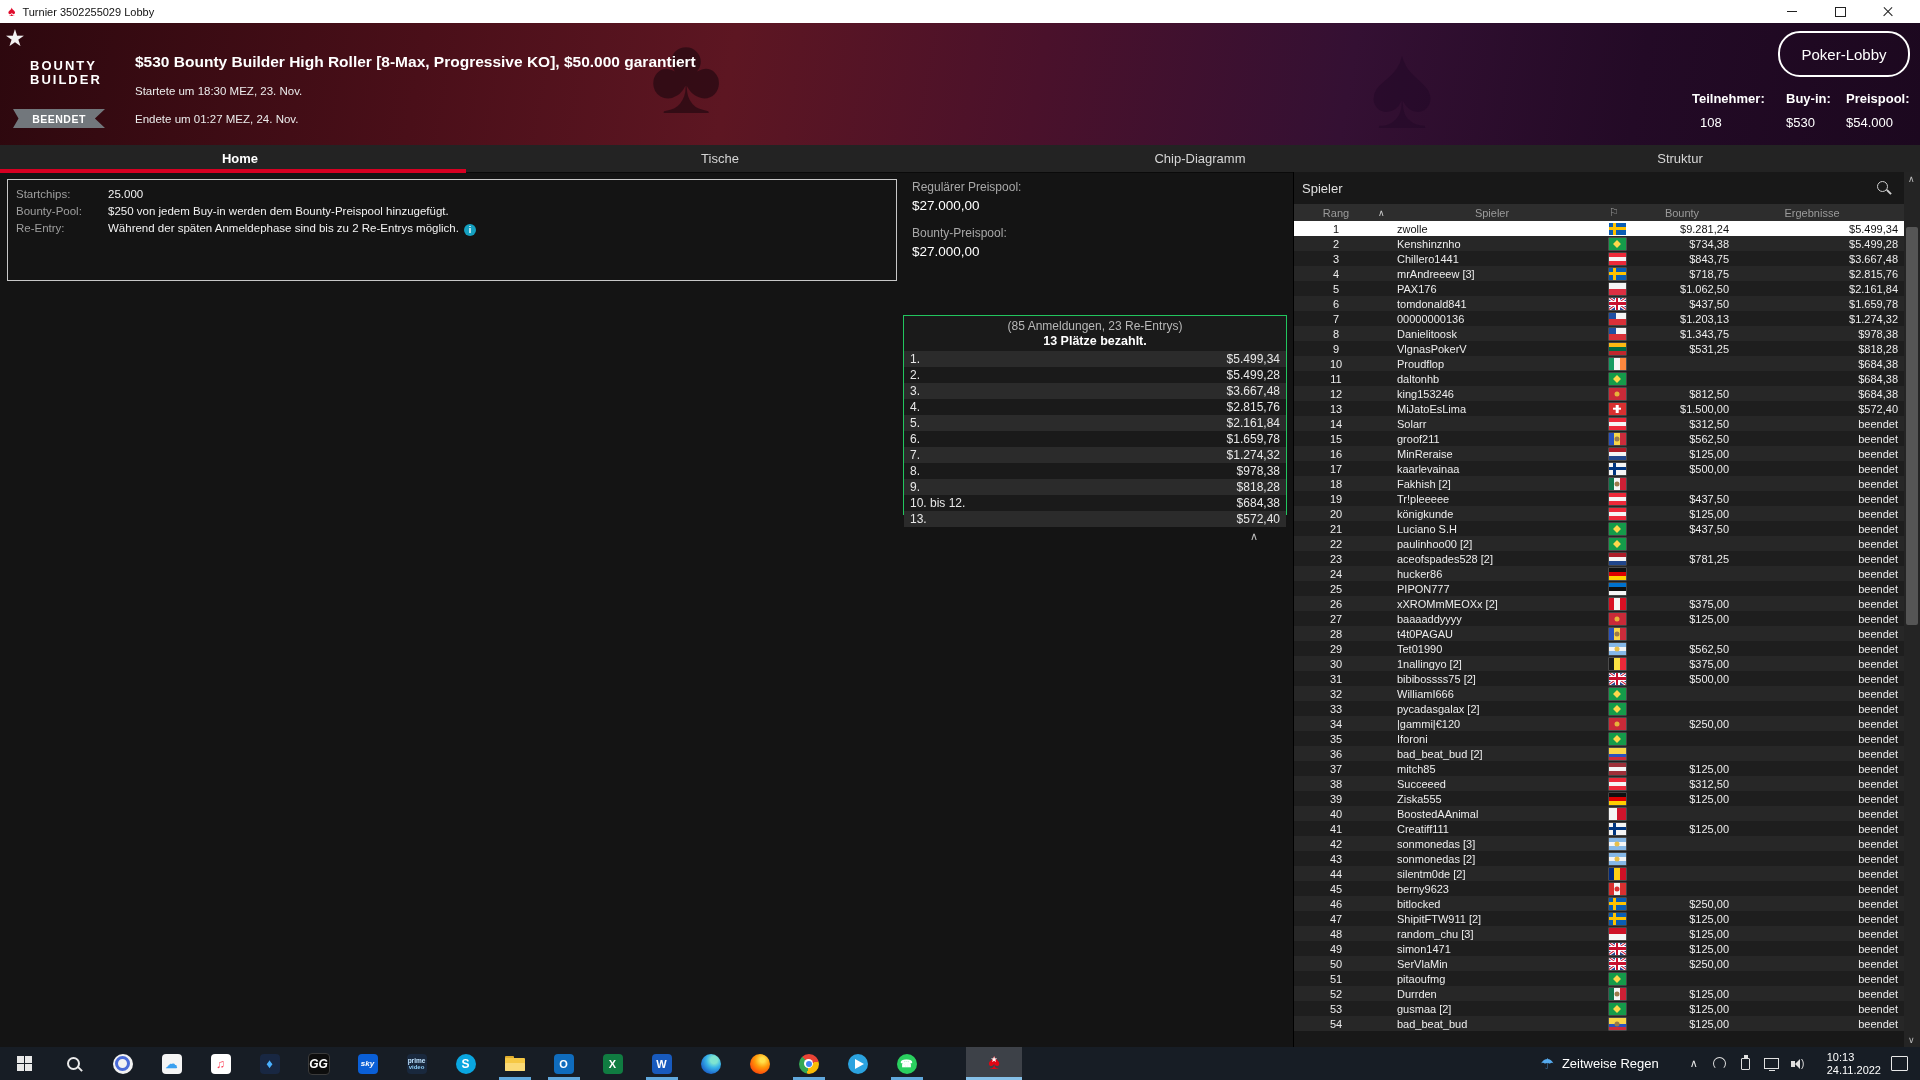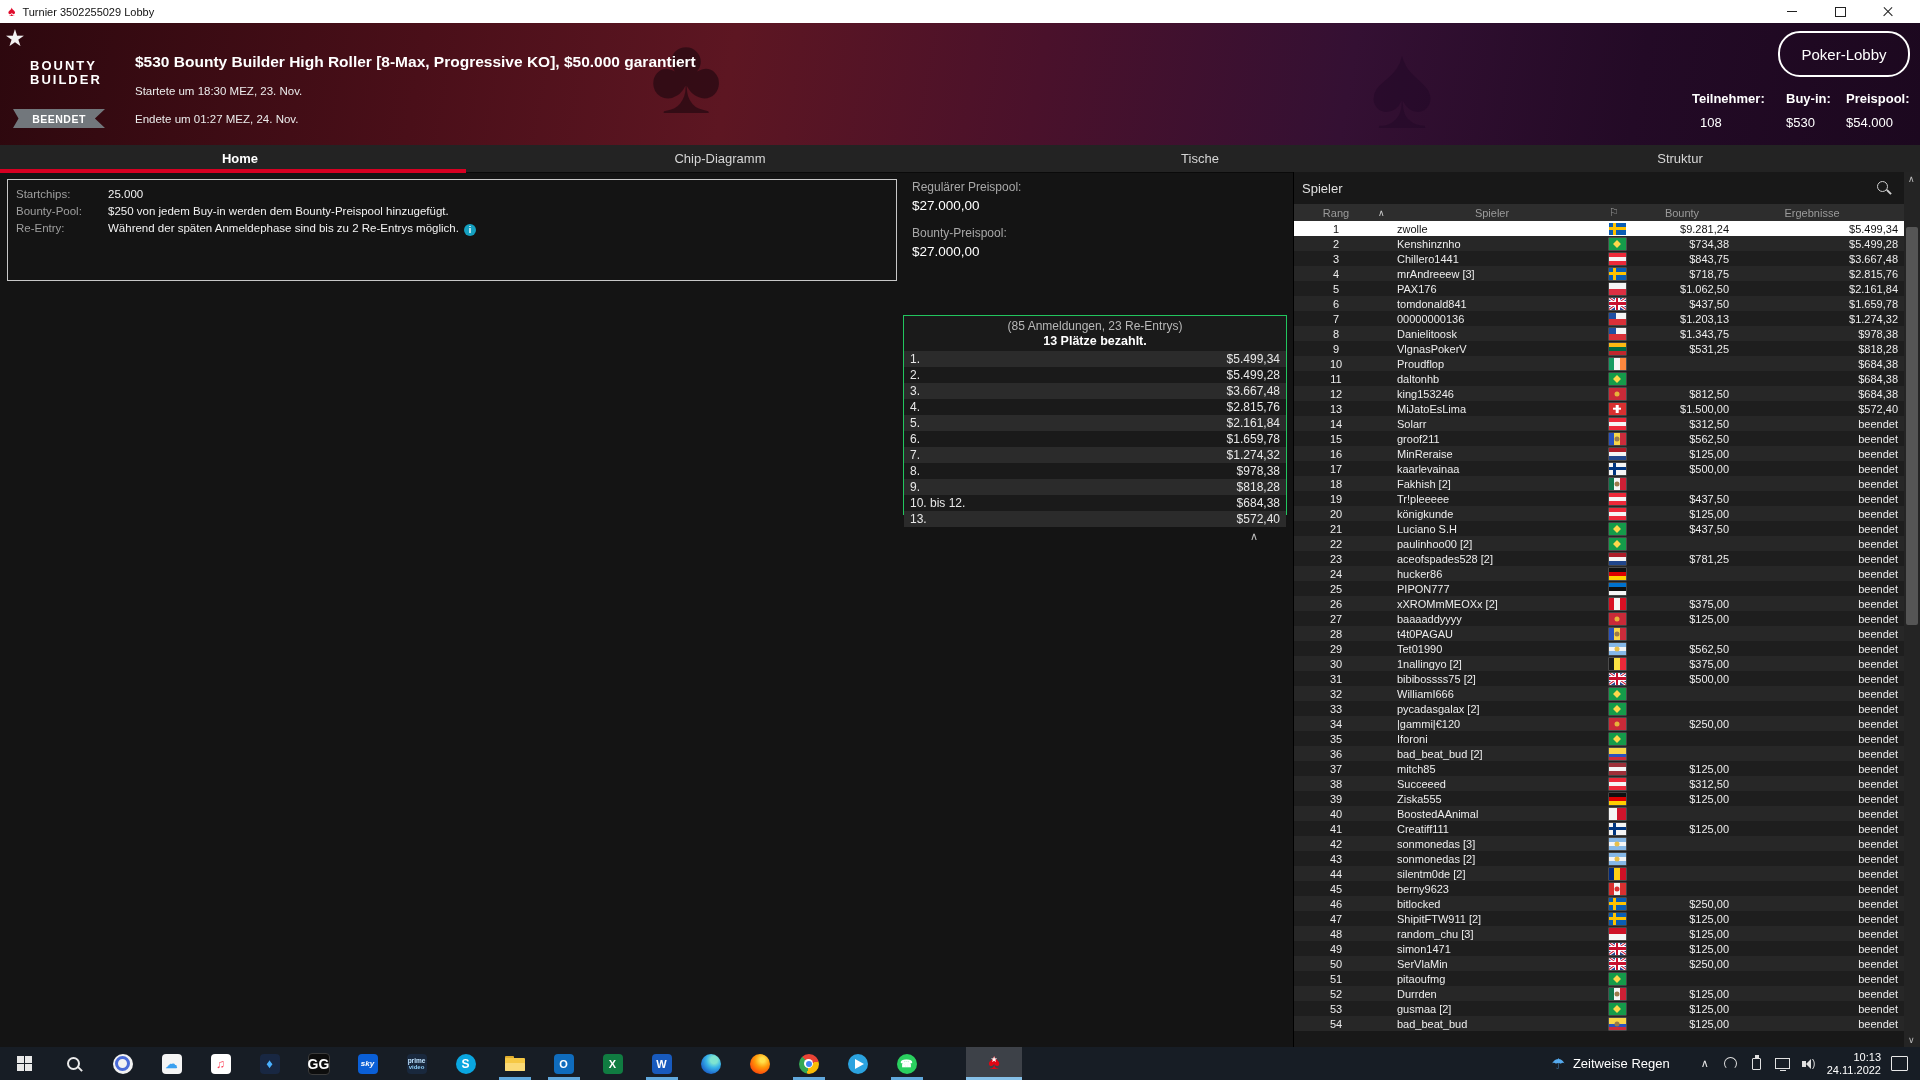--- a/index.html
+++ b/index.html
@@ -134,21 +134,21 @@
   .trayico{position:relative;width:22px;height:33px;display:flex;align-items:center;justify-content:center;cursor:pointer;margin:0 2px}
   .ti-chev{font-size:11px;color:#e8e8e8}
   .ti-sync{width:11px;height:11px;border:1.5px solid #e0e0e0;border-radius:50%;border-bottom-color:transparent}
   .ti-usb-b{width:7px;height:10px;border:1.5px solid #e0e0e0;border-radius:1px}
   .ti-usb-p{position:absolute;top:8px;left:9px;width:4px;height:3px;background:#e0e0e0}
   .ti-net-m{width:13px;height:9px;border:1.5px solid #e0e0e0}
   .ti-net-s{position:absolute;bottom:9px;left:8px;width:6px;height:1.5px;background:#e0e0e0}
   .ti-vol-sq{width:4px;height:6px;background:#e0e0e0}
   .ti-vol-tri{width:0;height:0;border-right:5px solid #e0e0e0;border-top:5px solid transparent;border-bottom:5px solid transparent}
   .ti-vol-arc{font-size:10px;color:#e0e0e0;margin-left:1px}
-  #clock{text-align:right;font-size:11px;color:#fff;line-height:13px;margin:0 10px 0 5px;cursor:pointer}
+  #clock{font-size:11px;color:#fff;line-height:13px;margin:0 10px 0 16px;cursor:pointer}
   #notif{width:15px;height:13px;border:1.5px solid #e8e8e8;border-radius:1px;margin-right:12px;cursor:pointer}
 </style>
 </head>
 <body>
 
 <div id="titlebar">
   <span id="tb-spade">♠</span>
   <span id="tb-title">Turnier 3502255029 Lobby</span>
 </div>
 <div class="wctl" style="left:1772px">
@@ -184,22 +184,22 @@
     <div class="sv">$530</div>
   </div>
   <div class="hstat" style="left:1846px">
     <div class="sl">Preispool:</div>
     <div class="sv">$54.000</div>
   </div>
 </div>
 
 <div id="tabbar">
     <div class="tab active">Home</div>
+    <div class="tab">Tische</div>
     <div class="tab">Chip-Diagramm</div>
-    <div class="tab">Tische</div>
     <div class="tab">Struktur</div>
   </div>
 
 <div id="infobox">
     <div class="irow">
       <div class="il">Startchips:</div>
       <div class="iv">25.000</div>
     </div>
     <div class="irow">
       <div class="il">Bounty-Pool:</div>
@@ -1075,21 +1075,21 @@
       <div class="slot">
         <div class="tb-sq" style="background: rgb(245, 245, 245); color: rgb(58, 160, 240); font-size: 12px;">☁</div>
       </div>
       <div class="slot">
         <div class="tb-sq" style="background: rgb(255, 255, 255); color: rgb(251, 65, 87); font-size: 12px;">♫</div>
       </div>
       <div class="slot">
         <div class="tb-sq" style="background: rgb(24, 39, 66); color: rgb(73, 176, 255); font-size: 13px;">♦</div>
       </div>
       <div class="slot">
-        <div class="tb-sq" style="background: rgb(13, 13, 13); border: 1px solid rgb(58, 58, 58); font-size: 14px;">GG</div>
+        <div class="tb-sq" style="background: rgb(13, 13, 13); border: 1px solid rgb(58, 58, 58); font-size: 12px; font-style: italic;">GG</div>
       </div>
       <div class="slot">
         <div class="tb-sq" style="background: rgb(10, 95, 215); font-size: 8px; font-style: italic;">sky</div>
       </div>
       <div class="slot">
         <div class="tb-sq" style="background: rgb(25, 40, 61);">
           <div style="font-size: 6.5px; color: rgb(191, 227, 255); line-height: 7px;">prime</div>
           <div style="font-size: 6px; color: rgb(142, 205, 247); line-height: 6px;">video</div>
         </div>
       </div>

